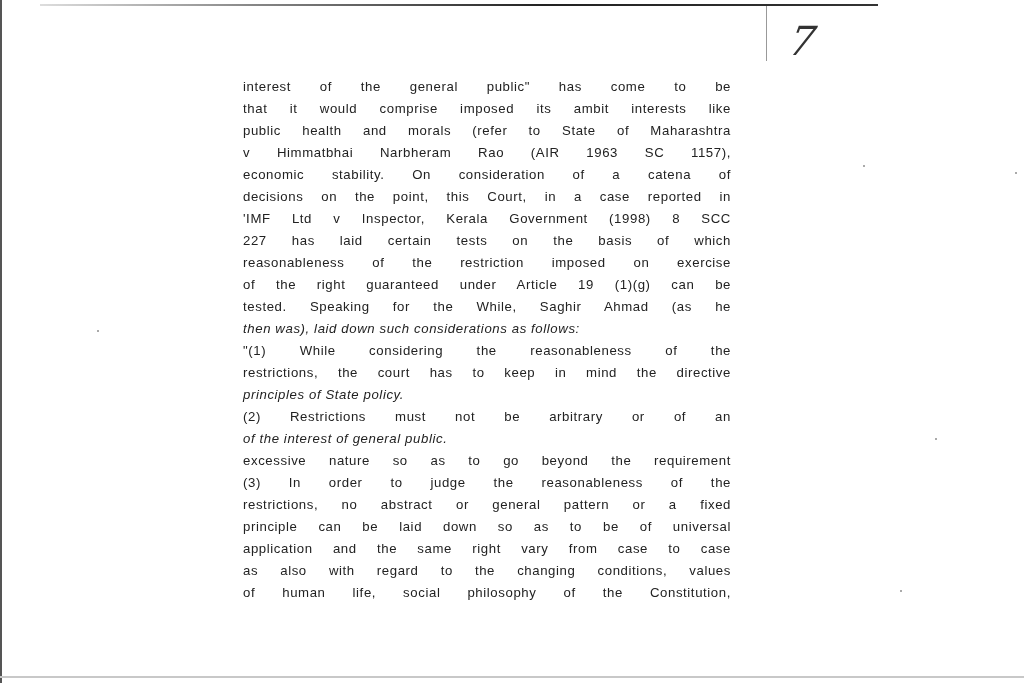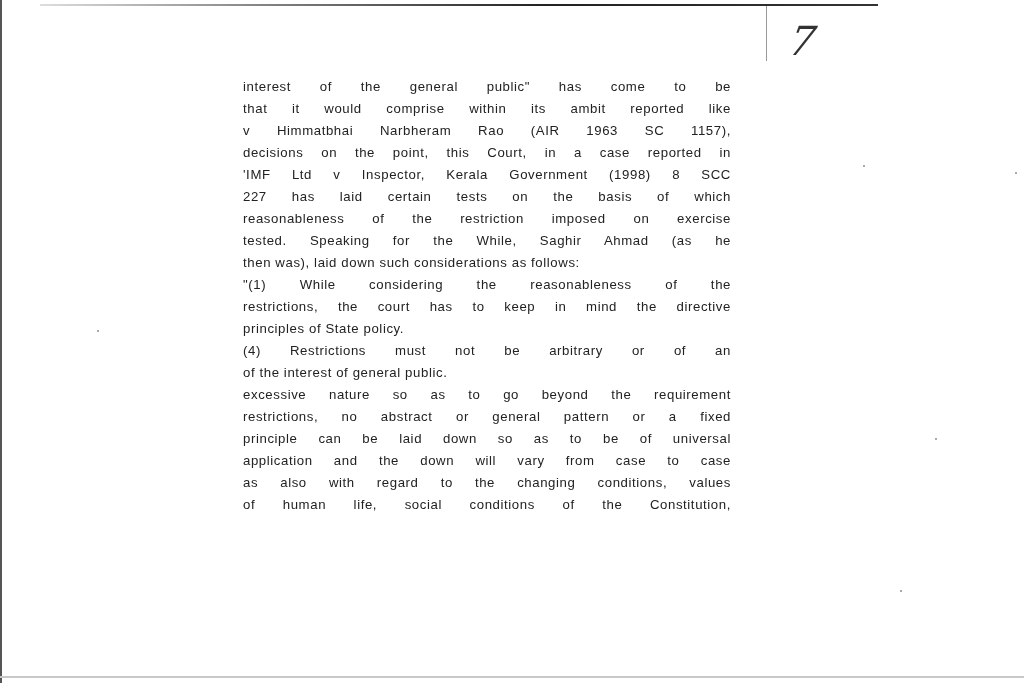--- a/index.html
+++ b/index.html
@@ -15,53 +15,57 @@
   .margin-line { position: absolute; left: 766px; top: 6px; width: 1px; height: 55px; background: #999; }
   .page-number {
     position: absolute; left: 790px; top: 18px; font-size: 40px;
     font-family: "DejaVu Serif", serif; color: #333; font-style: italic; transform: skewX(-10deg);
   }
   .text-block {
     position: absolute; left: 243px; top: 76px; width: 488px;
     font-size: 13.2px; color: #222; line-height: 22px; letter-spacing: 0.6px;
   }
   .line { display: block; text-align: justify; text-align-last: justify; white-space: nowrap; height: 22px; }
-  .line.last { text-align-last: left; }
+  .line.last { text-align-last: left; font-style: italic; }
   .speck { position: absolute; width: 2px; height: 2px; background: #aaa; }
 </style>
 </head>
 <body>
 
 <div class="left-edge"></div>
 <div class="top-rule"></div>
 <div class="bottom-rule"></div>
 <div class="margin-line"></div>
 
 <div class="page-number">7</div>
 
 <div class="text-block">
   <span class="line">interest of the general public" has come to be</span>
-  <span class="line">that it would comprise within its ambit reported like</span>
+  <span class="line">that it would comprise imposed its ambit interests like</span>
+  <span class="line">public health and morals (refer to State of Maharashtra</span>
   <span class="line">v Himmatbhai Narbheram Rao (AIR 1963 SC 1157),</span>
+  <span class="line">economic stability. On consideration of a catena of</span>
   <span class="line">decisions on the point, this Court, in a case reported in</span>
   <span class="line">'IMF Ltd v Inspector, Kerala Government (1998) 8 SCC</span>
   <span class="line">227 has laid certain tests on the basis of which</span>
   <span class="line">reasonableness of the restriction imposed on exercise</span>
+  <span class="line">of the right guaranteed under Article 19 (1)(g) can be</span>
   <span class="line">tested. Speaking for the While, Saghir Ahmad (as he</span>
   <span class="line last">then was), laid down such considerations as follows:</span>
   <span class="line">"(1) While considering the reasonableness of the</span>
   <span class="line">restrictions, the court has to keep in mind the directive</span>
   <span class="line last">principles of State policy.</span>
-  <span class="line">(4) Restrictions must not be arbitrary or of an</span>
+  <span class="line">(2) Restrictions must not be arbitrary or of an</span>
   <span class="line last">of the interest of general public.</span>
   <span class="line">excessive nature so as to go beyond the requirement</span>
+  <span class="line">(3) In order to judge the reasonableness of the</span>
   <span class="line">restrictions, no abstract or general pattern or a fixed</span>
   <span class="line">principle can be laid down so as to be of universal</span>
-  <span class="line">application and the down will vary from case to case</span>
+  <span class="line">application and the same right vary from case to case</span>
   <span class="line">as also with regard to the changing conditions, values</span>
-  <span class="line">of human life, social conditions of the Constitution,</span>
+  <span class="line">of human life, social philosophy of the Constitution,</span>
 </div>
 
 <div class="speck" style="left:97px;top:330px"></div>
 <div class="speck" style="left:900px;top:590px"></div>
 <div class="speck" style="left:935px;top:438px"></div>
 <div class="speck" style="left:1015px;top:172px"></div>
 <div class="speck" style="left:863px;top:165px"></div>
 
 </body></html>

